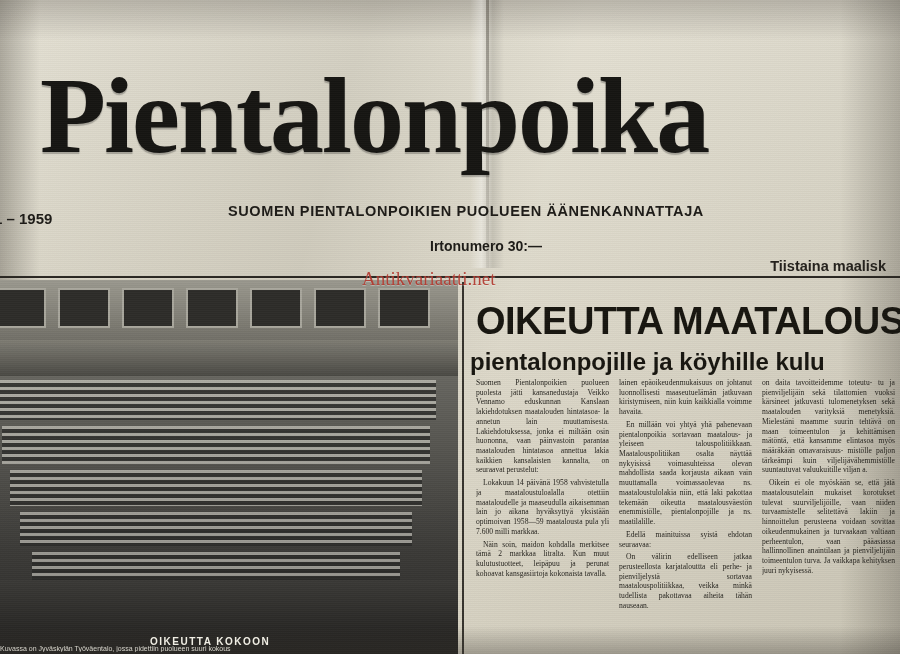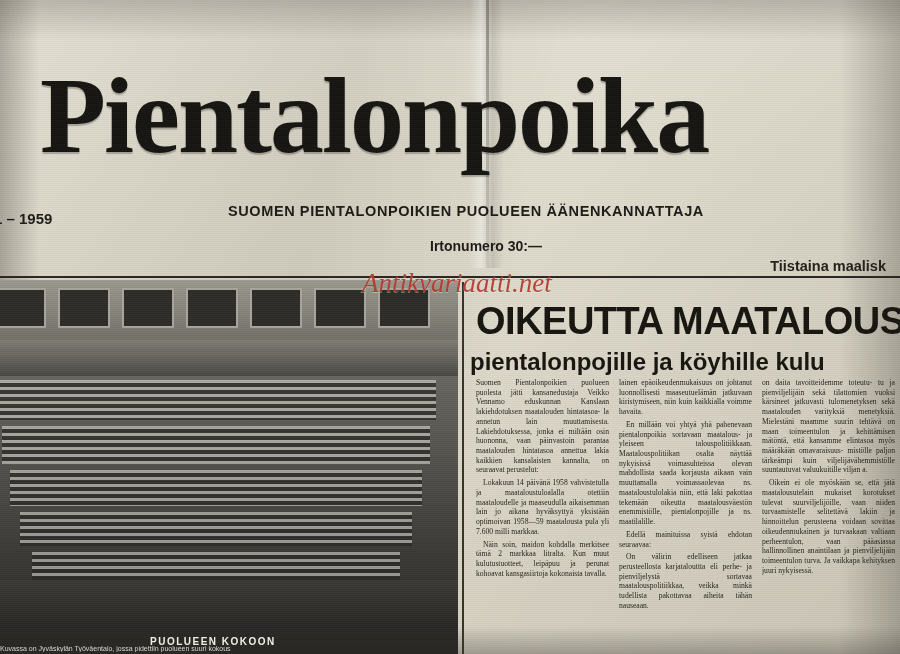--- a/index.html
+++ b/index.html
@@ -123,22 +123,21 @@
     height: 2px;
     background: #2a2722;
   }
 
   
   .watermark {
     position: absolute;
     left: 362px;
     top: 268px;
     font-family: "Liberation Serif", serif;
-    font-size: 27px;
-    font-style: italic;
+    font-size: 19px;
     color: #b2392f;
     opacity: 0.92;
     white-space: nowrap;
     z-index: 60;
     text-shadow: 0 1px 0 rgba(255,255,255,0.35);
   }
 
   
   .photo {
     position: absolute;
@@ -284,21 +283,21 @@
 
     <div class="seat-block" style="left:10px;  top:100px; width:440px; height:40px;"></div>
     <div class="seat-block" style="left:16px;  top:146px; width:428px; height:38px;"></div>
     <div class="seat-block" style="left:24px;  top:190px; width:412px; height:36px;"></div>
     <div class="seat-block" style="left:34px;  top:232px; width:392px; height:34px;"></div>
     <div class="seat-block" style="left:46px;  top:272px; width:368px; height:30px;"></div>
 
     <div class="ph-floor"></div>
 
   </div>
-  <div class="photo-caption">PUOLUEEN KOKOON</div>
+  <div class="photo-caption">OIKEUTTA KOKOON</div>
   <div class="photo-credit">Kuvassa on Jyväskylän Työväentalo, jossa pidettiin puolueen suuri kokous</div>
 
   <div class="vrule"></div>
   <div class="headline">OIKEUTTA  MAATALOUSPOLITIIK</div>
   <div class="subhead">pientalonpojille ja köyhille kulu</div>
 
   <div class="cols">
     <div class="col">
       <p class="lead">Suomen Pientalonpoikien puolueen puolesta jätti kansanedustaja Veikko Vennamo eduskunnan Kanslaan lakiehdotuksen maatalouden hintatasoa- la annetun lain muuttamisesta. Lakiehdotuksessa, jonka ei miltään osin huononna, vaan päinvastoin parantaa maatalouden hintatasoa annettua lakia kaikkien kansalaisten kannalta, on seuraavat perustelut:</p>
       <p>Lokakuun 14 päivänä 1958 vahvistetulla ja maataloustuloalalla otettiin maataloudelle ja maaseudulla aikaisemman lain jo aikana hyväksyttyä yksistään optimoivan 1958—59 maatalousta pula yli 7.600 milli markkaa.</p>

